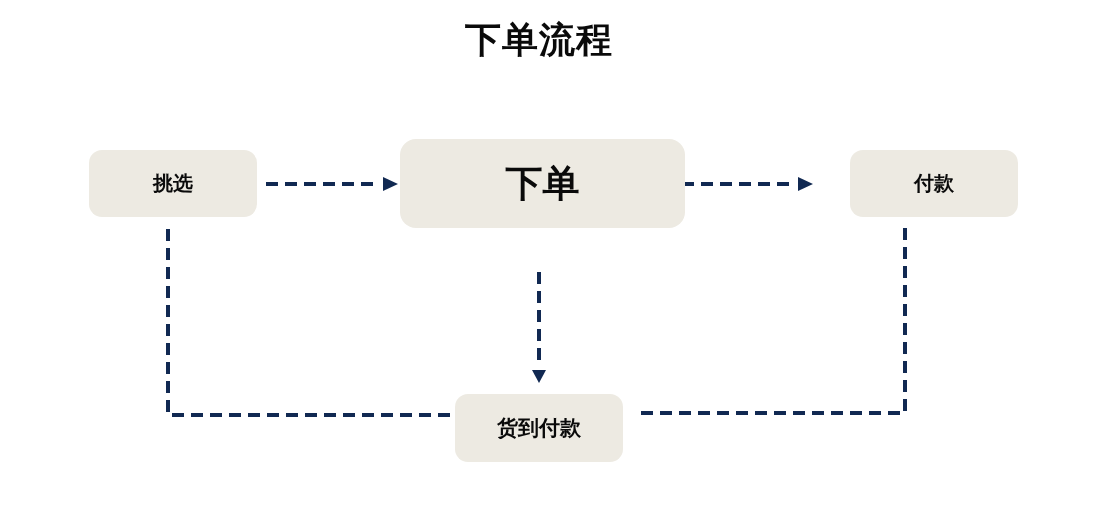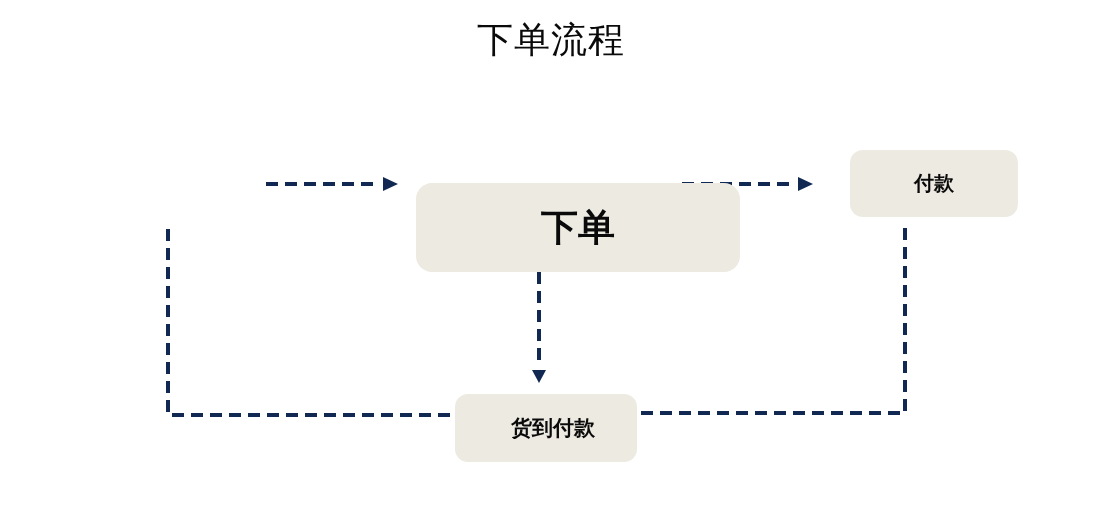--- a/index.html
+++ b/index.html
@@ -10,26 +10,26 @@
   .canvas {
     position: relative;
     width: 1100px;
     height: 510px;
     background: var(--bg, #ffffff);
     font-family: "Liberation Sans", "DejaVu Sans", sans-serif;
     overflow: hidden;
   }
   .title {
     position: absolute;
-    left: 12px;
+    left: 0;
     top: 16px;
     width: 1078px;           
     text-align: center;
     font-size: 36px;
-    font-weight: normal;
+    font-weight: bold;
     color: var(--text, #0a0a0a);
     letter-spacing: 1px;
   }
   .edges {
     position: absolute;
     left: 0;
     top: 0;
     width: 1100px;
     height: 510px;
   }
@@ -73,26 +73,29 @@
     <polygon class="head" points="798,177 813,184 798,191"></polygon>
 
     <path class="dash" d="M539 272 V366"></path>
     <polygon class="head" points="532,370 546,370 539,383"></polygon>
 
     <path class="dash" d="M168 229 V415 H452"></path>
 
     <path class="dash" d="M905 228 V413 H635"></path>
   </svg>
 
+  <div class="node node-sm" style="left:89px; top:150px; width:168px; height:67px;">
+    <span>挑选</span>
+  </div>
 
-  <div class="node node-lg" style="left:416px; top:139px; width:324px; height:89px;margin-top:44px;">
+  <div class="node node-lg" style="left:400px; top:139px; width:285px; height:89px;">
     <span>下单</span>
   </div>
 
   <div class="node node-sm" style="left:822px; top:150px; width:168px; height:67px;margin-left:28px;">
     <span>付款</span>
   </div>
 
-  <div class="node node-cod" style="left:455px; top:394px; width:168px; height:68px;padding-left:14px;">
+  <div class="node node-cod" style="left:455px; top:394px; width:168px; height:68px;">
     <span>货到付款</span>
   </div>
 
 </div>
 
 </body></html>

